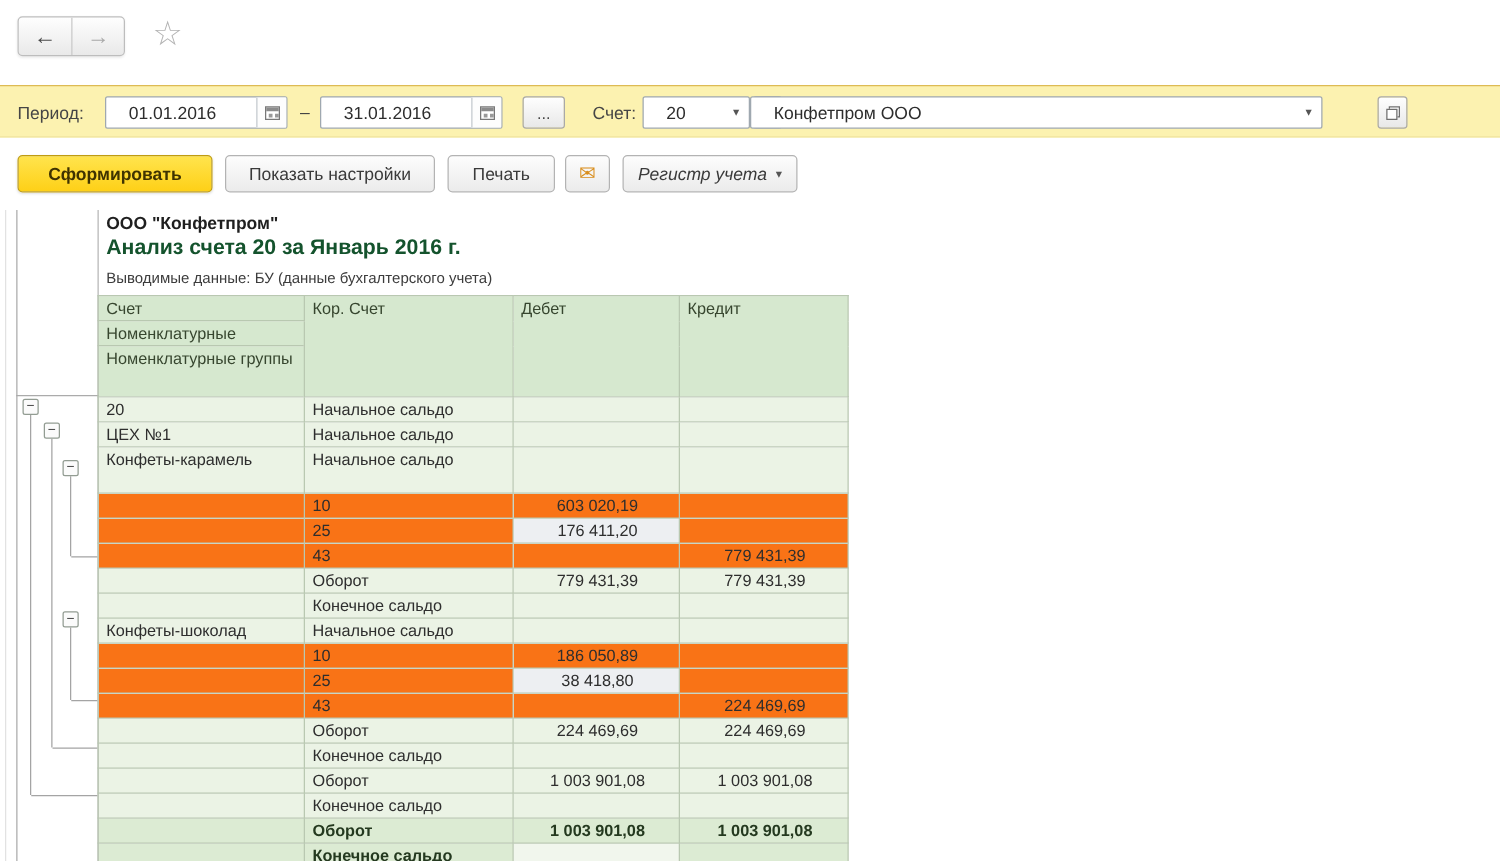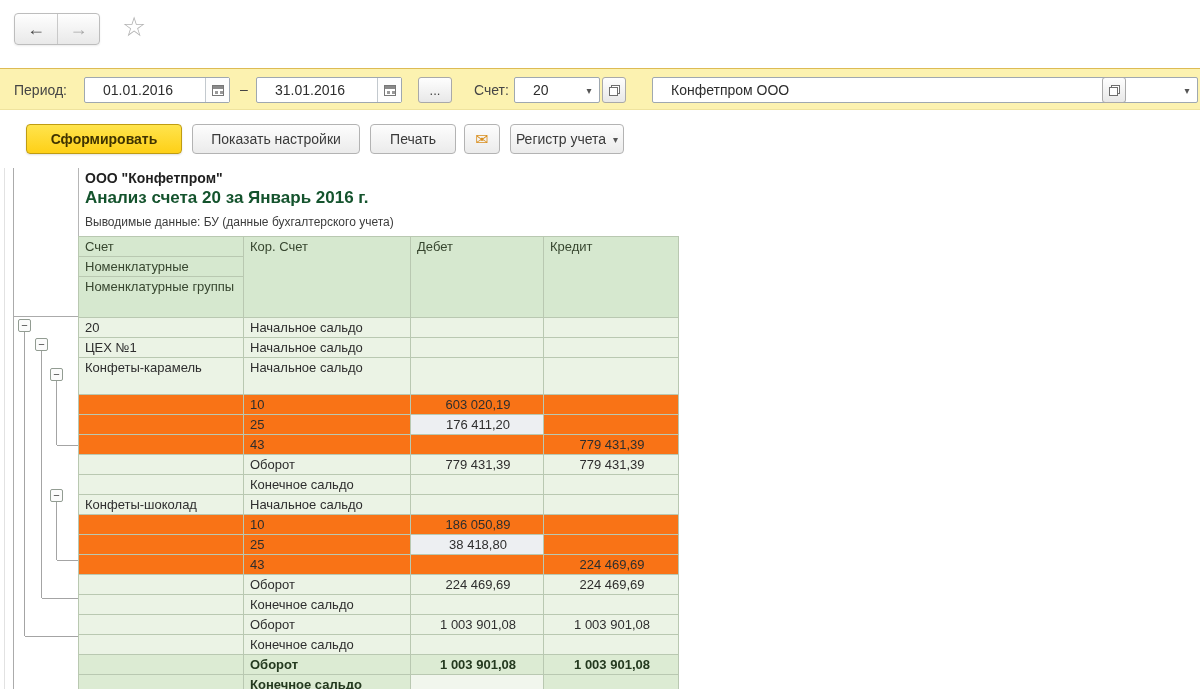--- a/index.html
+++ b/index.html
@@ -30,27 +30,27 @@
   .cal-icon::before { content:""; position:absolute; left:0; right:0; top:0; height:3px; background:#8a8a8a; }
   .cal-icon::after { content:""; position:absolute; left:2px; top:5px; width:3px; height:3px; background:#999; box-shadow:5px 0 0 #999, 0 0 0 #999; }
   .mini-btn { position:absolute; top:8px; height:26px; border:1px solid #a9a9a9; border-radius:3px; background:linear-gradient(#fefefe,#e8e8e8); display:flex; align-items:center; justify-content:center; font-size:13px; color:#444; }
   .choose-icon { position:relative; width:11px; height:11px; }
   .choose-icon::before { content:""; position:absolute; right:0; top:0; width:7px; height:7px; border:1px solid #6e6e6e; background:#fff; }
   .choose-icon::after  { content:""; position:absolute; left:0; bottom:0; width:7px; height:7px; border:1px solid #6e6e6e; background:#fff; }
   .fb-dash { position:absolute; top:12px; font-size:14px; color:#444; }
 
   
   .actions-bar { position:absolute; left:0; top:118px; width:1200px; height:42px; background:#fff; }
-  .act-btn { position:absolute; top:6px; height:30px; border:1px solid #b3b3b3; border-radius:4px; background:linear-gradient(#fdfdfd,#ebebeb); font-size:14px; color:#3a3a3a; display:flex; align-items:center; justify-content:center; padding:0 16px; white-space:nowrap;margin-left:12px; }
+  .act-btn { position:absolute; top:6px; height:30px; border:1px solid #b3b3b3; border-radius:4px; background:linear-gradient(#fdfdfd,#ebebeb); font-size:14px; color:#3a3a3a; display:flex; align-items:center; justify-content:center; padding:0 16px; white-space:nowrap; }
   .act-generate { left:14px; width:156px; background:linear-gradient(#ffe44d,#fed017); border:1px solid #bf9c12; font-weight:bold; color:#3f3300; box-shadow:0 1px 2px rgba(0,0,0,.12); }
   .act-settings { left:180px; width:168px; }
   .act-print { left:358px; width:86px; }
   .act-mail { left:452px; width:36px; padding:0; }
   .mail-glyph { font-size:16px; color:#d98e1d; }
-  .act-register { left:498px; width:114px; gap:7px; }
+  .act-register { left:498px; width:140px; gap:7px;font-style:italic; }
   .reg-arrow { font-size:10px; color:#555; }
 
   
   .report { position:absolute; left:0; top:168px; width:1200px; height:521px; background:#fff; overflow:hidden; }
   .edge-line { position:absolute; left:4px; top:0; width:1px; height:521px; background:#e2e2e2; }
   .gutter-left { position:absolute; left:13px; top:0; width:1px; height:521px; background:#ababab; }
   .gutter-right { position:absolute; left:78px; top:0; width:1px; height:521px; background:#b6b6b6; }
   .gutter-top { position:absolute; left:13px; top:148px; width:66px; height:1px; background:#ababab; }
 
   .tree-line { position:absolute; background:#a4a4a4; }
@@ -115,21 +115,21 @@
   <div class="fb-field" style="left:514px; width:86px">
     <input class="fb-input" value="20" style="">
     <div class="fb-seg" style="border-left:0; width:20px; background:transparent">
         <span class="dd-arrow">▾</span>
       </div>
   </div>
   <div class="mini-btn" style="left:602px; width:24px">
       <span class="choose-icon"></span>
     </div>
 
-  <div class="fb-field" style="left:652px; width:546px">
+  <div class="fb-field" style="left:600px; width:458px">
     <input class="fb-input" value="Конфетпром ООО" style="">
     <div class="fb-seg" style="border-left:0; width:20px; background:transparent">
         <span class="dd-arrow">▾</span>
       </div>
   </div>
   <div class="mini-btn" style="left:1102px; width:24px">
       <span class="choose-icon"></span>
     </div>
 </div>
 

